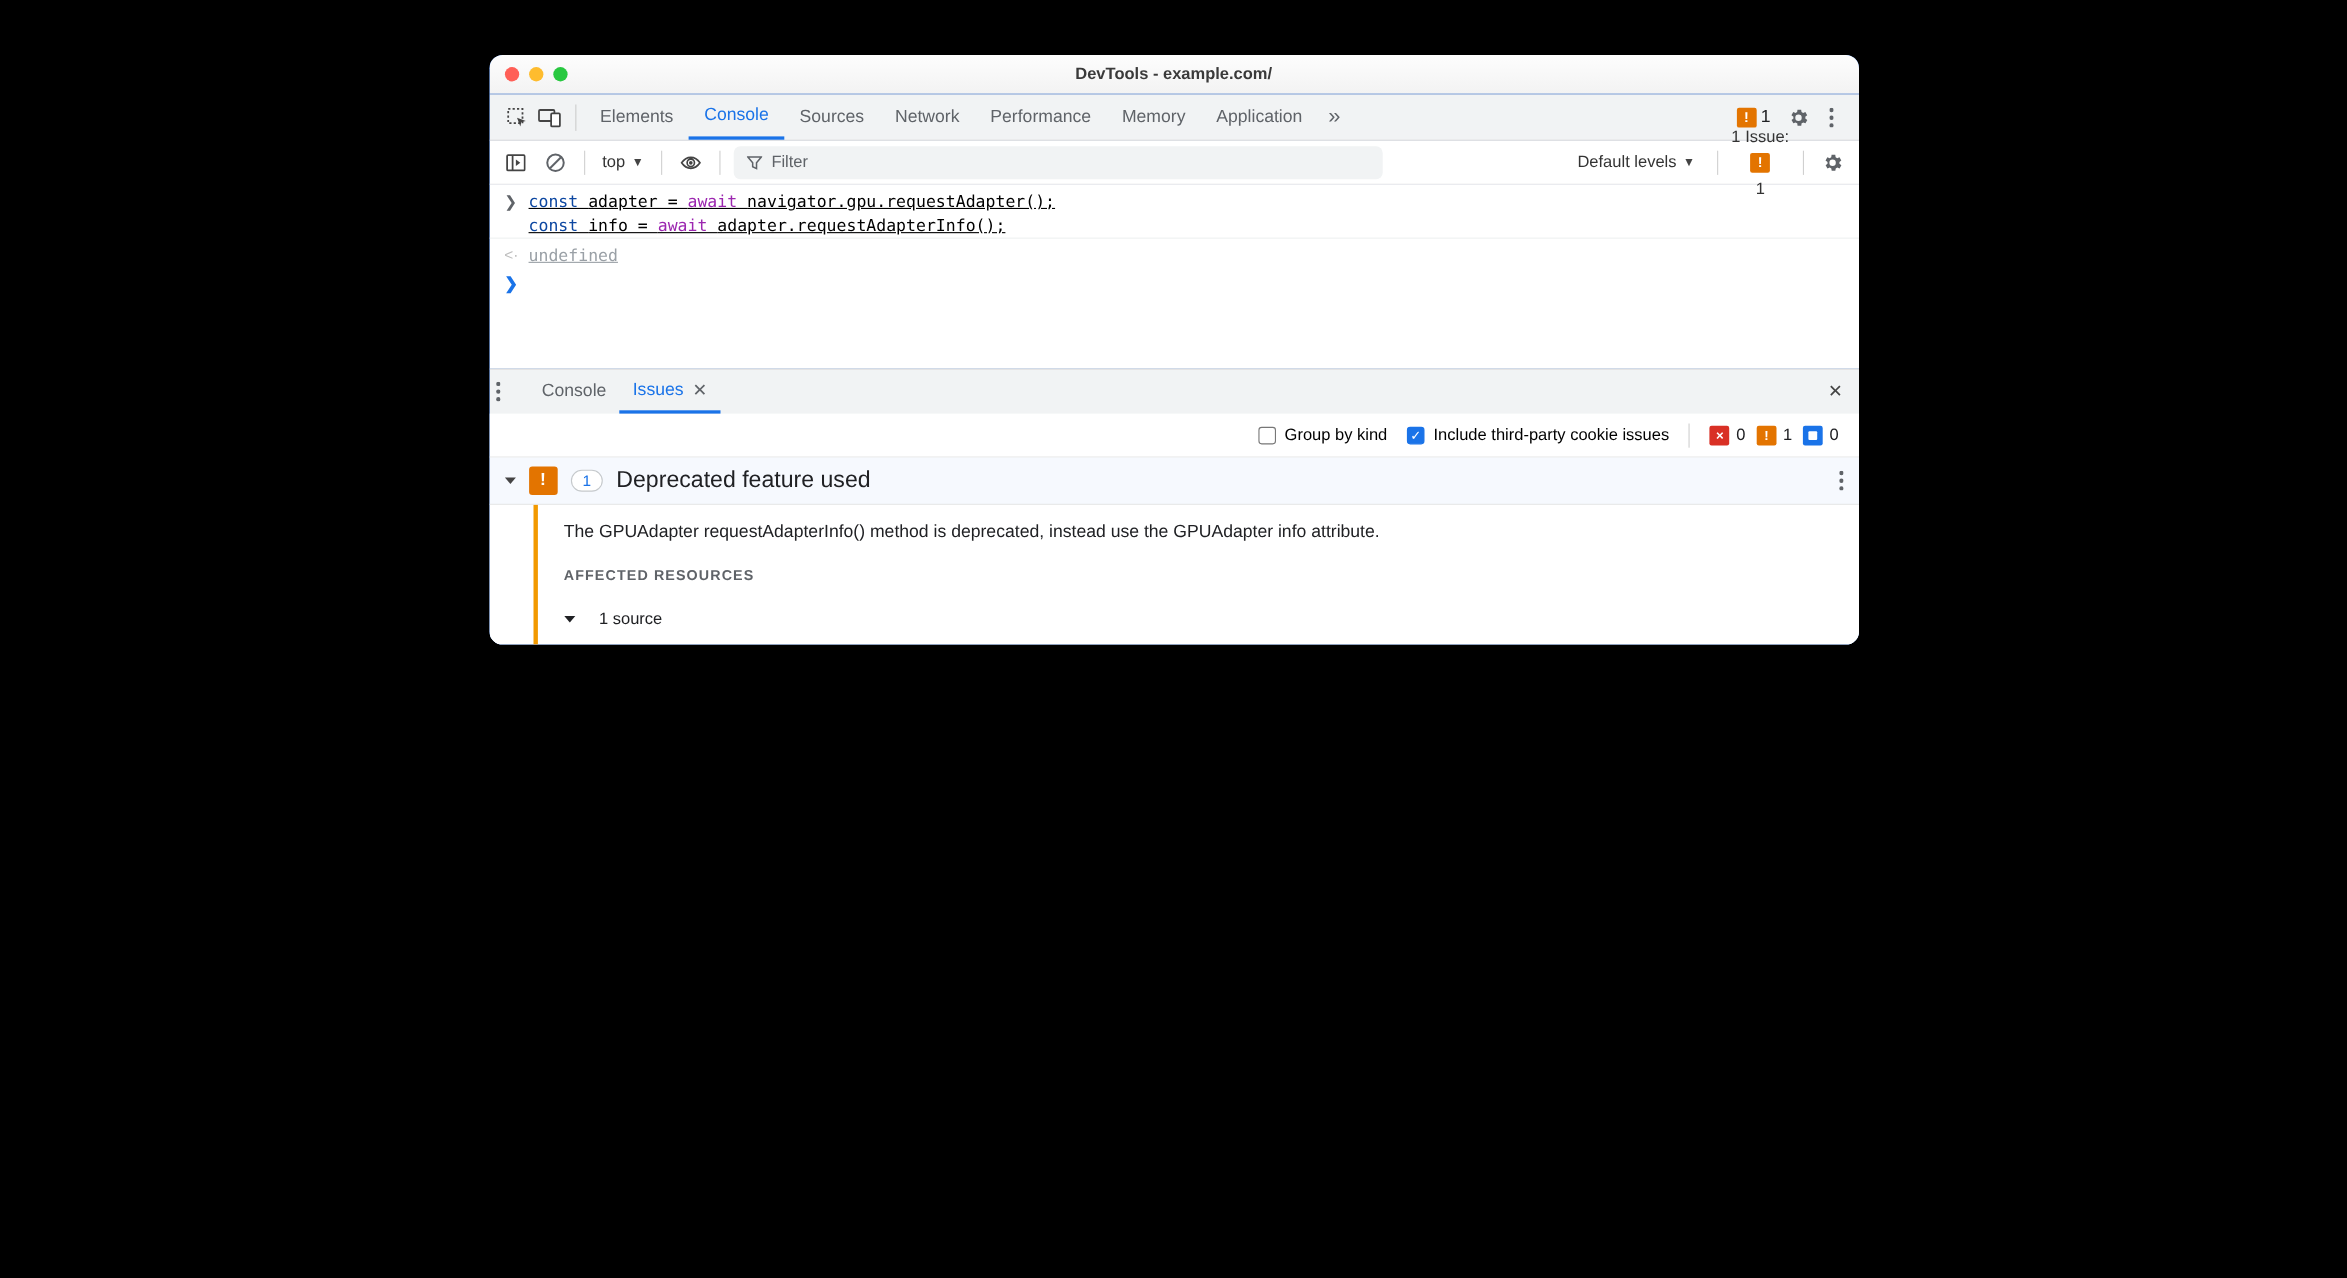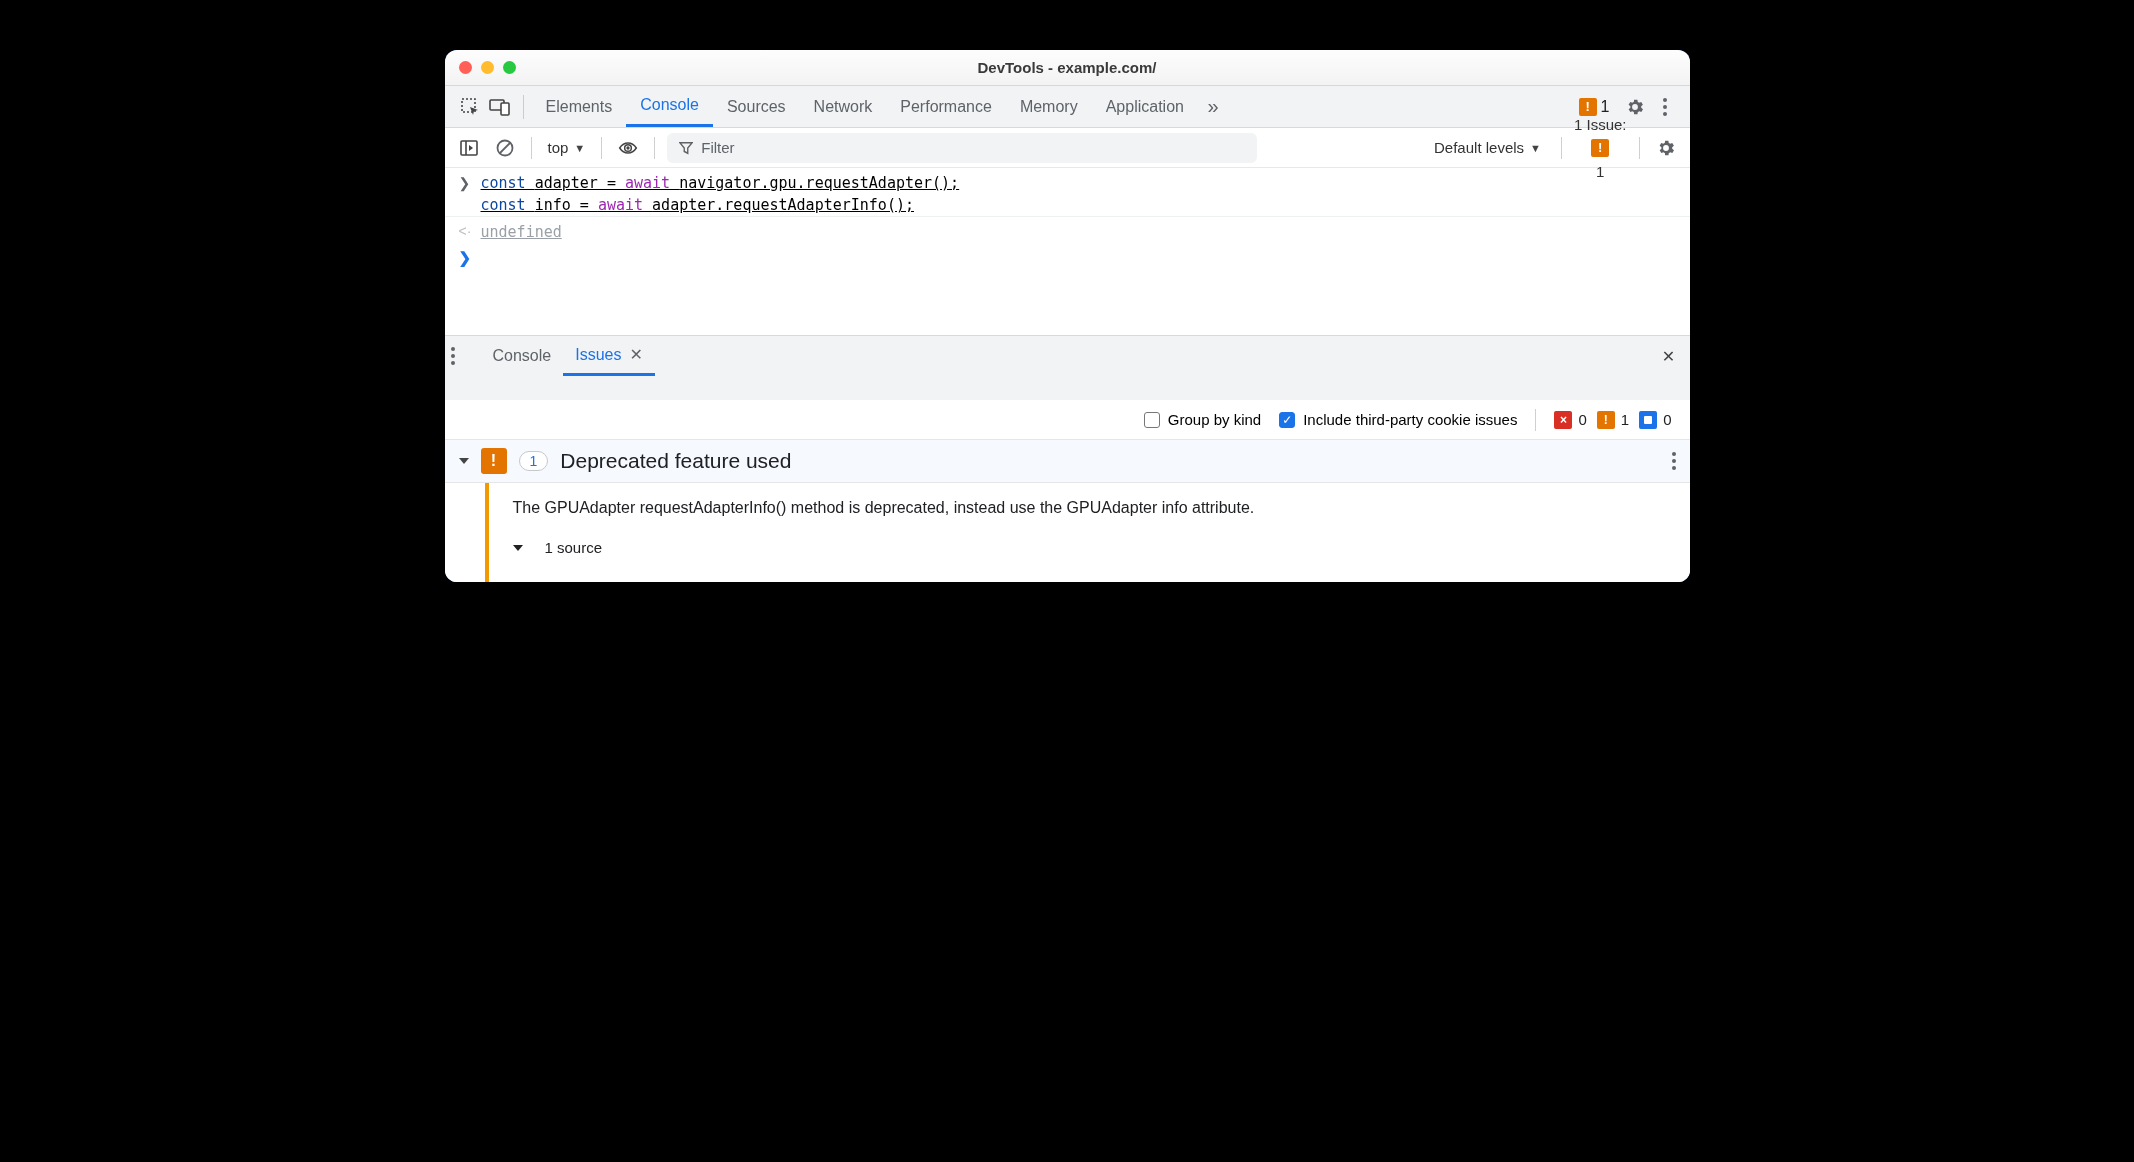--- a/index.html
+++ b/index.html
@@ -84,39 +84,39 @@
   
   .drawer{border-top:1px solid #d9d9d9;background:#f1f3f4;}
   .drawer-tabs{height:40px;display:flex;align-items:center;padding:0 6px;gap:4px;font-size:16px;}
   .drawer-tabs .vdots{width:26px;text-align:center;color:#5f6368;cursor:pointer;}
   .dtab{padding:0 12px;height:100%;display:flex;align-items:center;color:#5f6368;cursor:pointer;}
   .dtab.active{color:#1a73e8;border-bottom:3px solid #1a73e8;}
   .dtab .close{margin-left:8px;color:#5f6368;}
   .drawer .spacer{flex:1;}
   .drawer .close-drawer{width:30px;text-align:center;color:#444;cursor:pointer;font-size:16px;}
   
-  .drawer-filter{height:40px;background:#fff;display:flex;align-items:center;justify-content:flex-end;padding:0 14px;gap:18px;border-bottom:1px solid #e6e6e6;font-size:15px;margin-top:24px;}
+  .drawer-filter{height:40px;background:#fff;display:flex;align-items:center;justify-content:flex-end;padding:0 14px;gap:18px;border-bottom:1px solid #e6e6e6;font-size:15px;}
   .chk{display:flex;align-items:center;gap:8px;cursor:pointer;}
   .chkbox{width:16px;height:16px;border:1.5px solid #777;border-radius:3px;display:flex;align-items:center;justify-content:center;}
   .chkbox.checked{background:#1a73e8;border-color:#1a73e8;color:#fff;font-size:12px;}
   .sev-counts{display:flex;align-items:center;gap:6px;}
   .sev-ic{width:18px;height:18px;border-radius:2px;display:flex;align-items:center;justify-content:center;color:#fff;font-size:12px;font-weight:700;}
   .sev-err{background:#d93025;} .sev-warn{background:#e37400;} .sev-info{background:#1a73e8;}
   .sev-num{font-size:15px;color:#202124;margin-right:4px;}
   .df-divider{width:1px;height:22px;background:#d0d0d0;}
   
   .issue-header{background:#f6f9fe;border-bottom:1px solid #e6e6e6;display:flex;align-items:center;padding:8px 14px;gap:12px;}
   .disclose{border-style:solid;border-width:6px 5px 0 5px;border-color:#444 transparent transparent transparent;cursor:pointer;}
   .warn-ic{width:26px;height:26px;background:#e37400;border-radius:3px;display:flex;align-items:center;justify-content:center;color:#fff;font-weight:800;font-size:16px;}
   .count-pill{border:1px solid #c5c9cc;border-radius:12px;padding:1px 10px;font-size:14px;color:#1a73e8;font-weight:500;background:#fff;}
   .issue-title{font-size:21px;color:#202124;}
   .issue-menu{margin-left:auto;color:#5f6368;cursor:pointer;}
   .issue-body{display:flex;}
   .issue-stripe{width:4px;background:#f29900;margin-left:40px;}
-  .issue-content{padding:16px 24px 26px 24px;font-size:16px;color:#202124;}
+  .issue-content{padding:16px 24px 15px 24px;font-size:16px;color:#202124;}
   .issue-content .msg{margin-bottom:22px;}
   .issue-content .aff{letter-spacing:1px;font-size:13px;font-weight:600;color:#5f6368;margin-bottom:24px;}
   .src-row{display:flex;align-items:center;gap:22px;font-size:15px;cursor:pointer;}
   .tri{border-style:solid;border-width:6px 5px 0 5px;border-color:#202124 transparent transparent transparent;}
   
   svg{display:block;}
 </style>
 </head>
 <body>
 
@@ -298,20 +298,21 @@
             <circle cx="2" cy="9" r="2" fill="#5f6368"></circle>
             <circle cx="2" cy="16" r="2" fill="#5f6368"></circle>
           </svg>
       </div>
     </div>
 
     <div class="issue-body" style="background:#fff;">
       <div class="issue-stripe"></div>
       <div class="issue-content">
         <div class="msg">The GPUAdapter requestAdapterInfo() method is deprecated, instead use the GPUAdapter info attribute.</div>
+        <div class="aff">AFFECTED RESOURCES</div>
         <div class="src-row">
           <div class="tri"></div>
           <span>1 source</span>
         </div>
       </div>
     </div>
   </div>
 
 </div>
 

